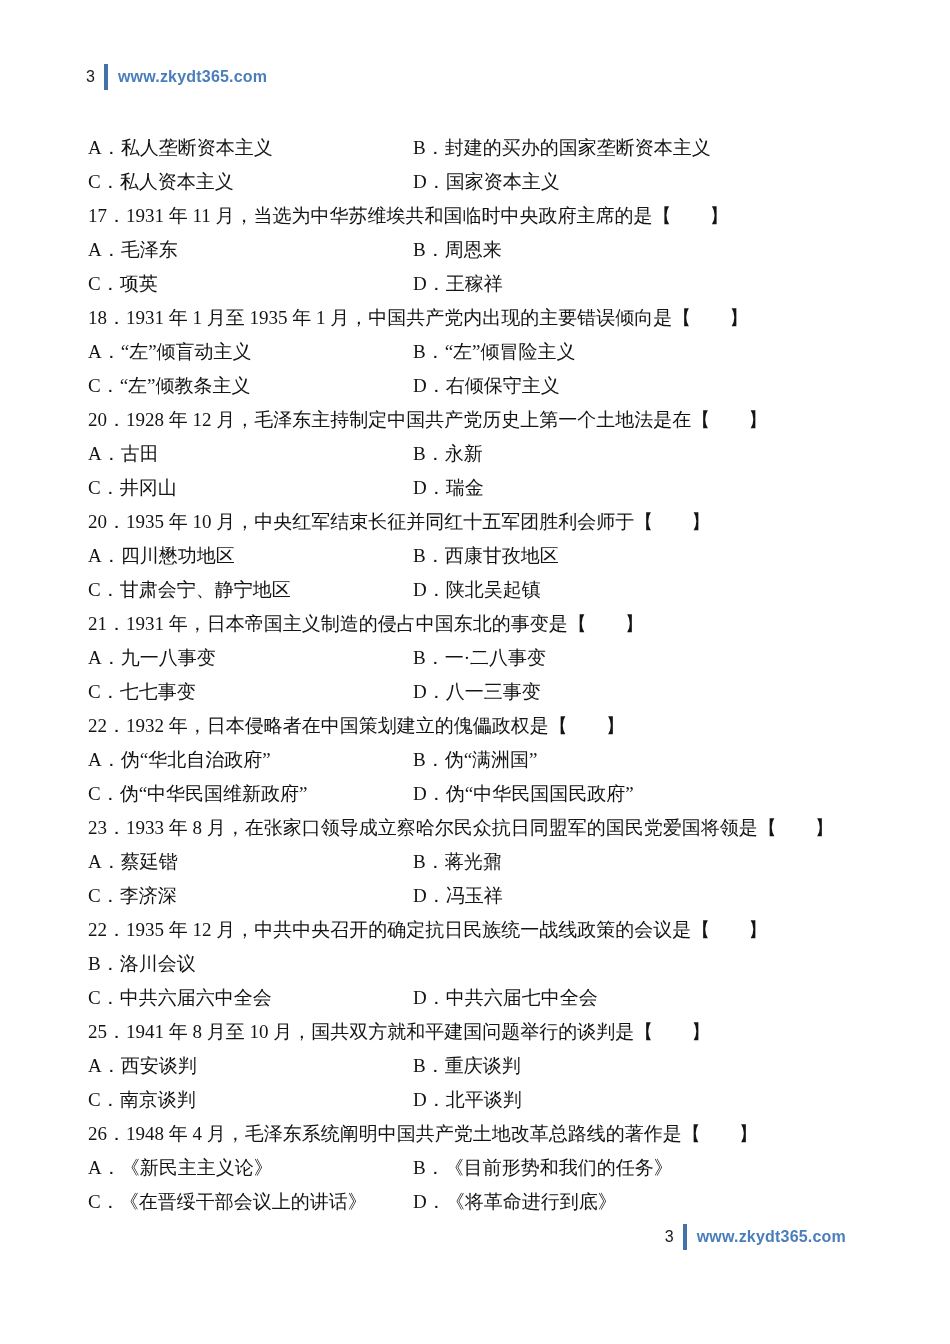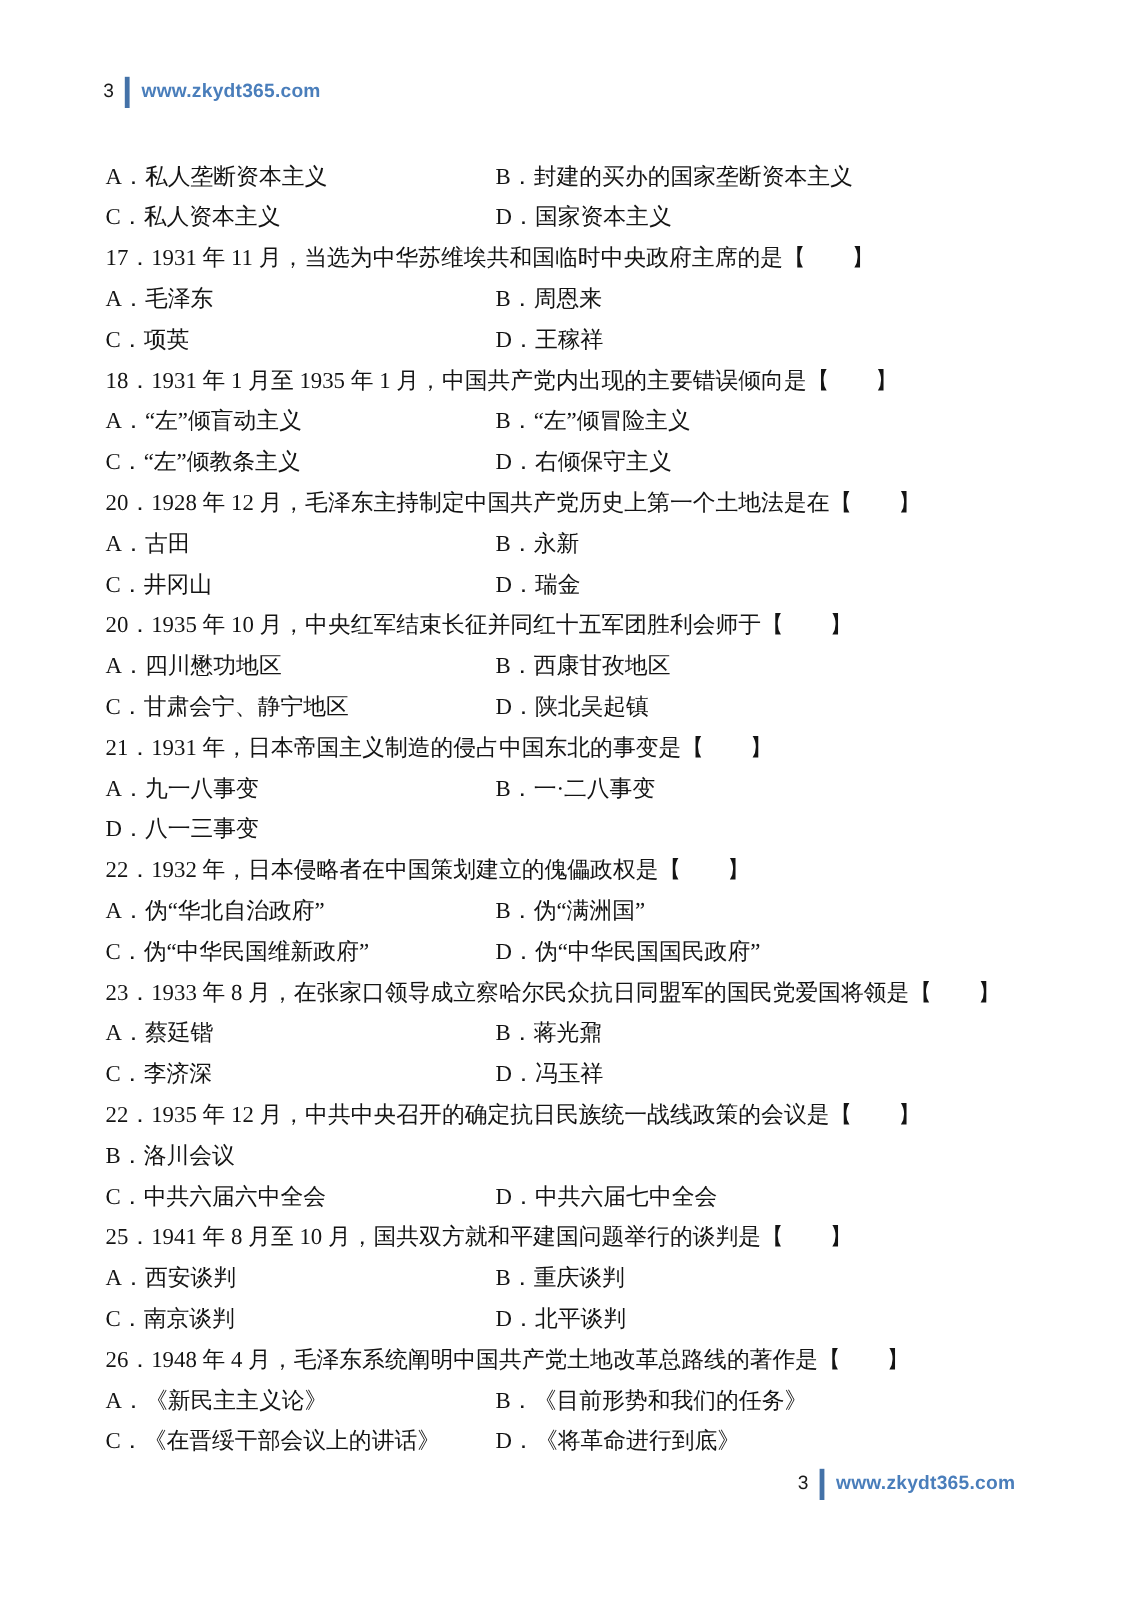--- a/index.html
+++ b/index.html
@@ -122,20 +122,21 @@
       <div class="row opt-row">
         <span class="opt-cell"><span class="opt-label">C．</span><span class="opt-text">甘肃会宁、静宁地区</span></span>
         <span class="opt-cell"><span class="opt-label">D．</span><span class="opt-text">陕北吴起镇</span></span>
       </div>
       <div class="row q-row"><span class="q-num">21．</span><span class="q-stem">1931 年，日本帝国主义制造的侵占中国东北的事变是【　　】</span></div>
       <div class="row opt-row">
         <span class="opt-cell"><span class="opt-label">A．</span><span class="opt-text">九一八事变</span></span>
         <span class="opt-cell"><span class="opt-label">B．</span><span class="opt-text">一·二八事变</span></span>
       </div>
       <div class="row opt-row">
+        <span class="opt-cell"><span class="opt-label">C．</span><span class="opt-text">七七事变</span></span>
         <span class="opt-cell"><span class="opt-label">D．</span><span class="opt-text">八一三事变</span></span>
       </div>
       <div class="row q-row"><span class="q-num">22．</span><span class="q-stem">1932 年，日本侵略者在中国策划建立的傀儡政权是【　　】</span></div>
       <div class="row opt-row">
         <span class="opt-cell"><span class="opt-label">A．</span><span class="opt-text">伪“华北自治政府”</span></span>
         <span class="opt-cell"><span class="opt-label">B．</span><span class="opt-text">伪“满洲国”</span></span>
       </div>
       <div class="row opt-row">
         <span class="opt-cell"><span class="opt-label">C．</span><span class="opt-text">伪“中华民国维新政府”</span></span>
         <span class="opt-cell"><span class="opt-label">D．</span><span class="opt-text">伪“中华民国国民政府”</span></span>

